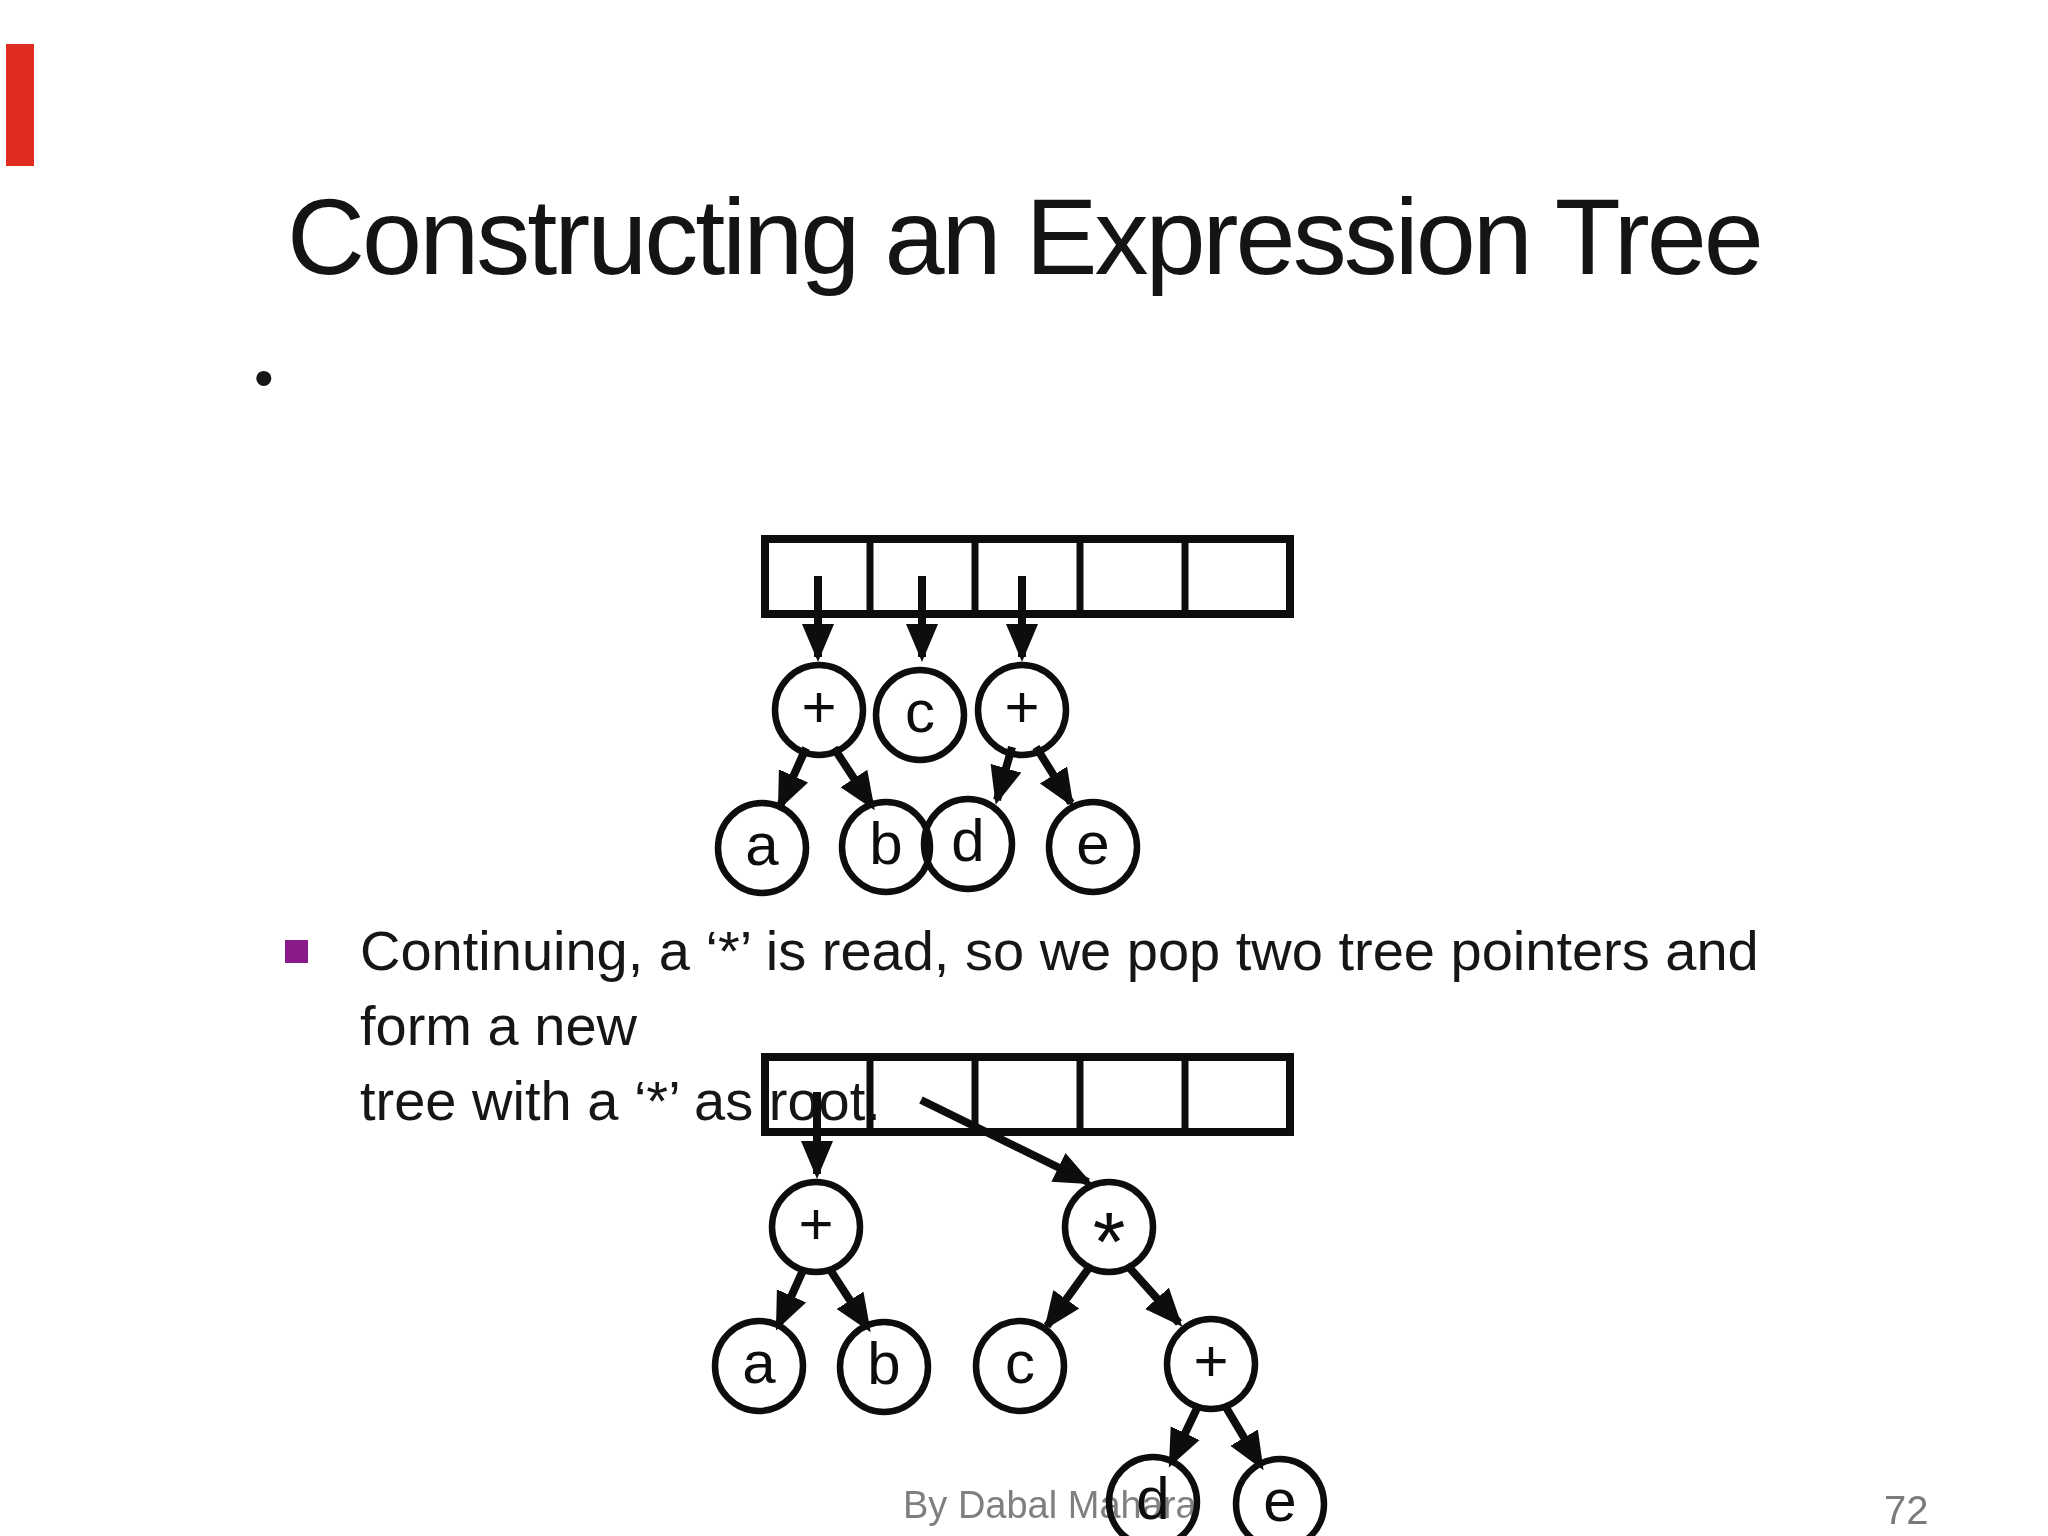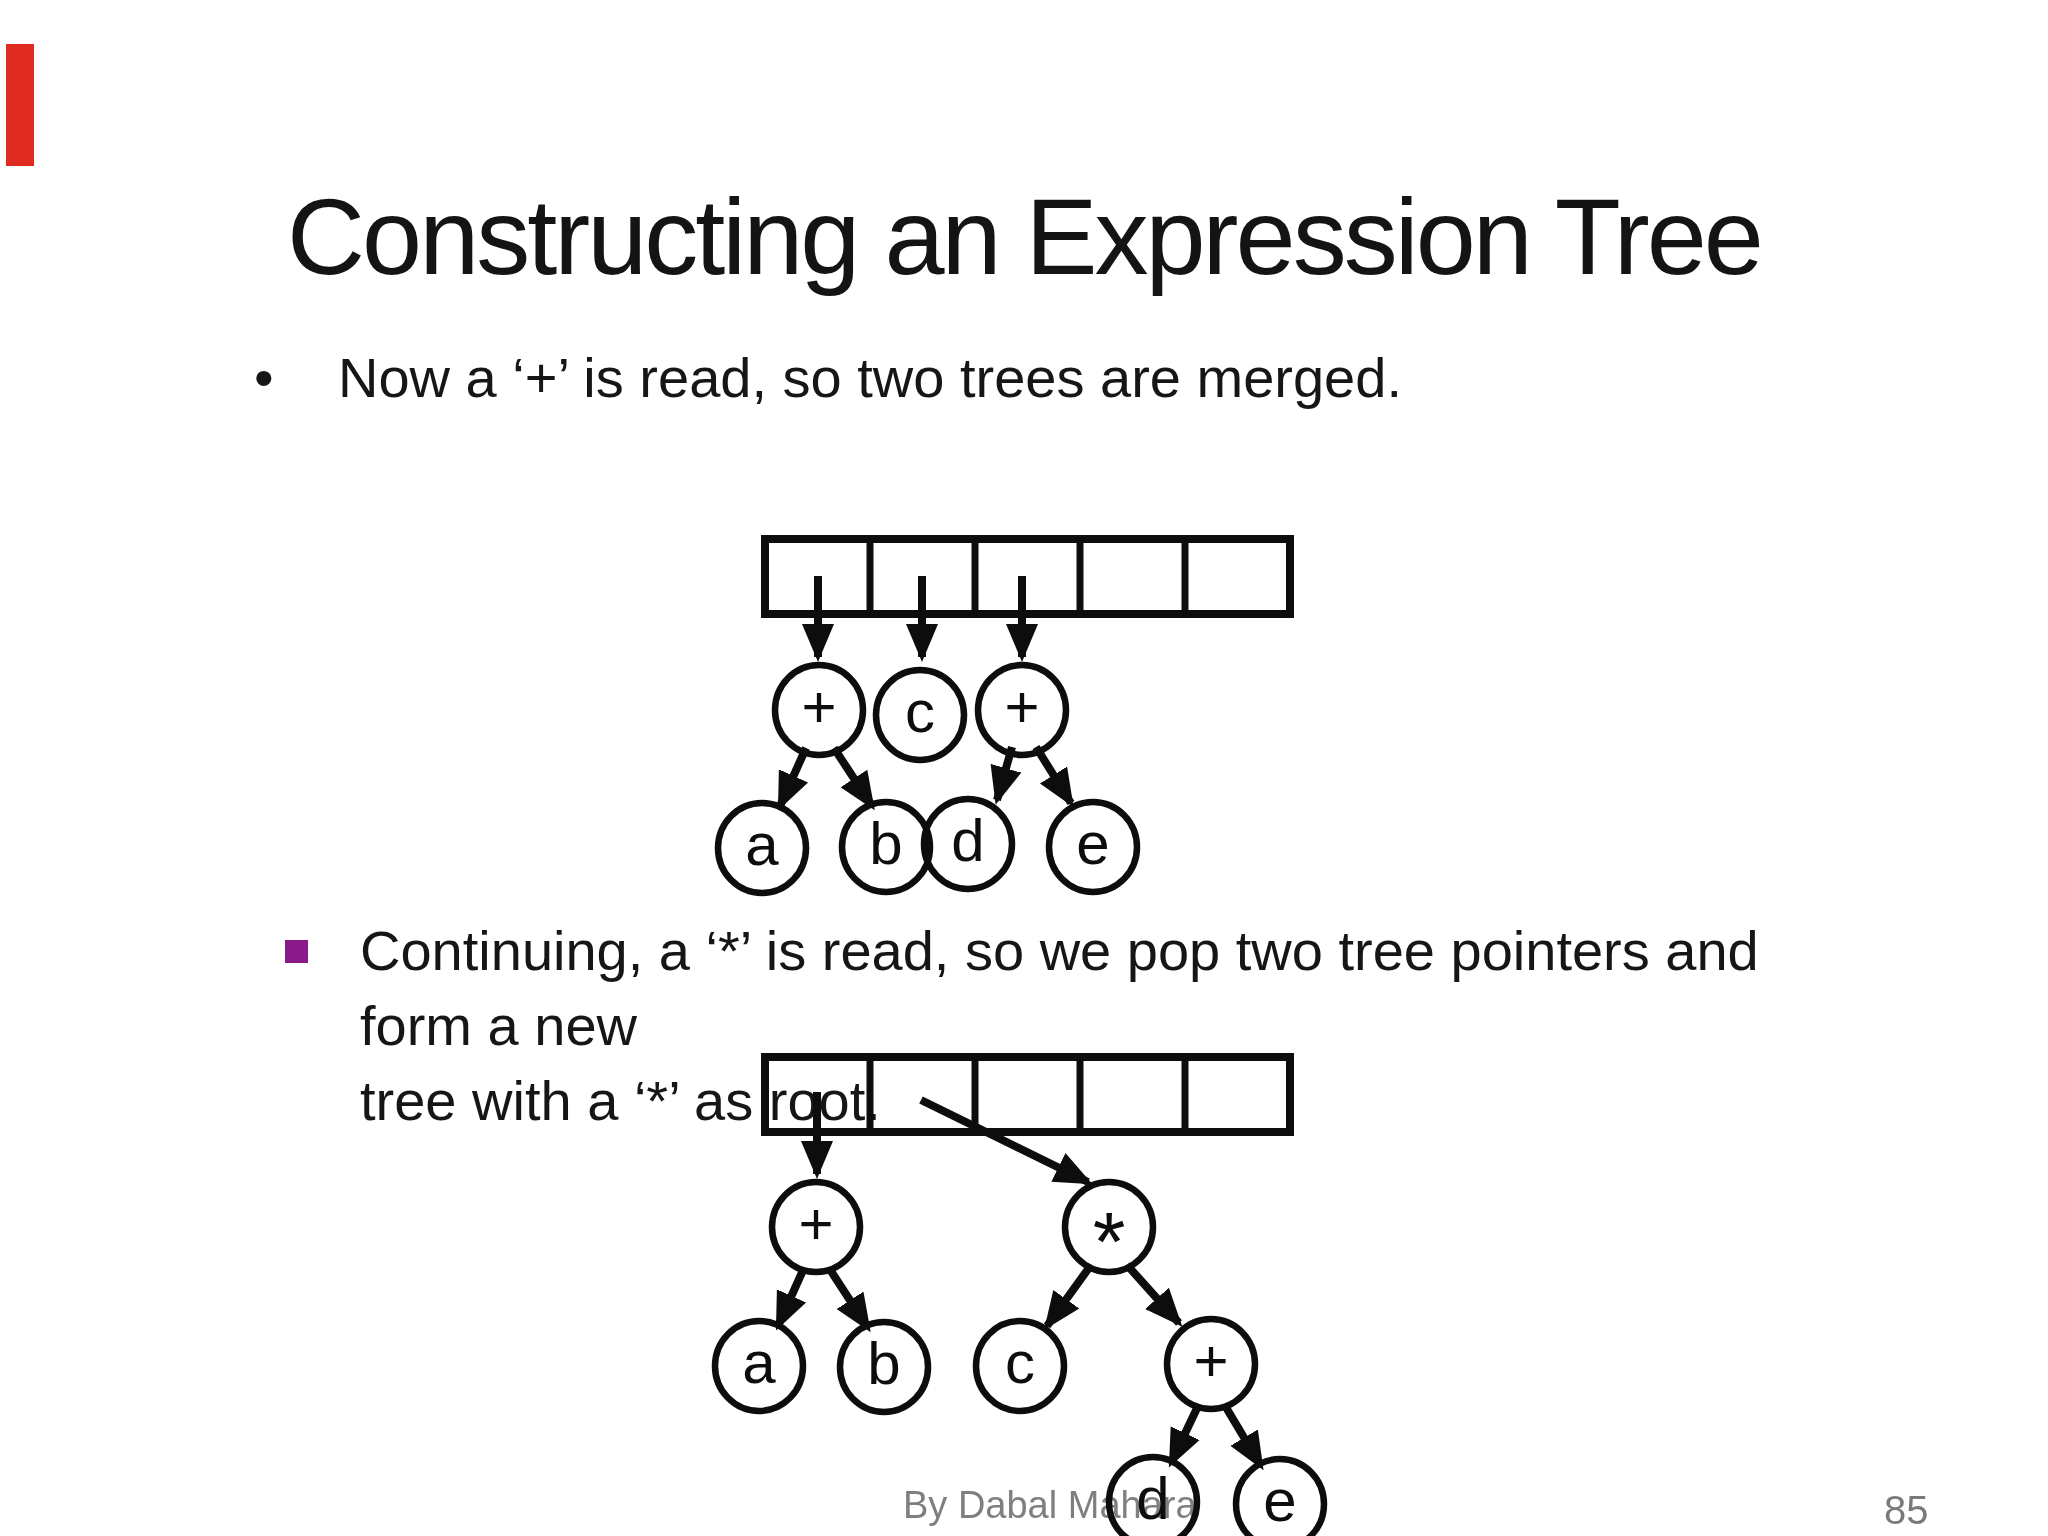--- a/index.html
+++ b/index.html
@@ -63,28 +63,27 @@
 </head>
 <body>
 
 <div id="slide">
 
   <div id="corner-mark" class="abs" style="background: rgb(224, 43, 32);"></div>
 
   <div id="title" class="abs">Constructing an Expression Tree</div>
 
   <span id="bullet1-marker" class="abs">•</span>
-  <div id="bullet1-text" class="abs bullet-text">Now a ‘+’ is read, so two trees are merged.</div>
 
   <div id="bullet2-marker" class="abs" style="background: rgb(138, 26, 138);"></div>
   <div id="bullet2-text" class="abs bullet-text">Continuing, a ‘*’ is read, so we pop two tree pointers and form a new
 tree with a ‘*’ as root.</div>
 
   <div id="footer-author" class="abs">By Dabal Mahara</div>
-  <div id="page-number" class="abs">85</div>
+  <div id="page-number" class="abs">72</div>
 
   <svg id="diagram-svg" class="abs" width="2048" height="1536" viewBox="0 0 2048 1536">
     <defs>
       <marker id="ah" markerUnits="userSpaceOnUse" viewBox="0 0 40 36" markerWidth="40" markerHeight="36" refX="33" refY="18" orient="auto">
         <path d="M0,2 L38,18 L0,34 Z" fill="#0d0d0d"></path>
       </marker>
     </defs>
     <g id="diagram-layer">
         <rect x="765" y="495" width="525" height="75" fill="none" stroke="#0d0d0d" stroke-width="8"></rect>
         <line x1="870" y1="495" x2="870" y2="570" stroke="#0d0d0d" stroke-width="7"></line>

